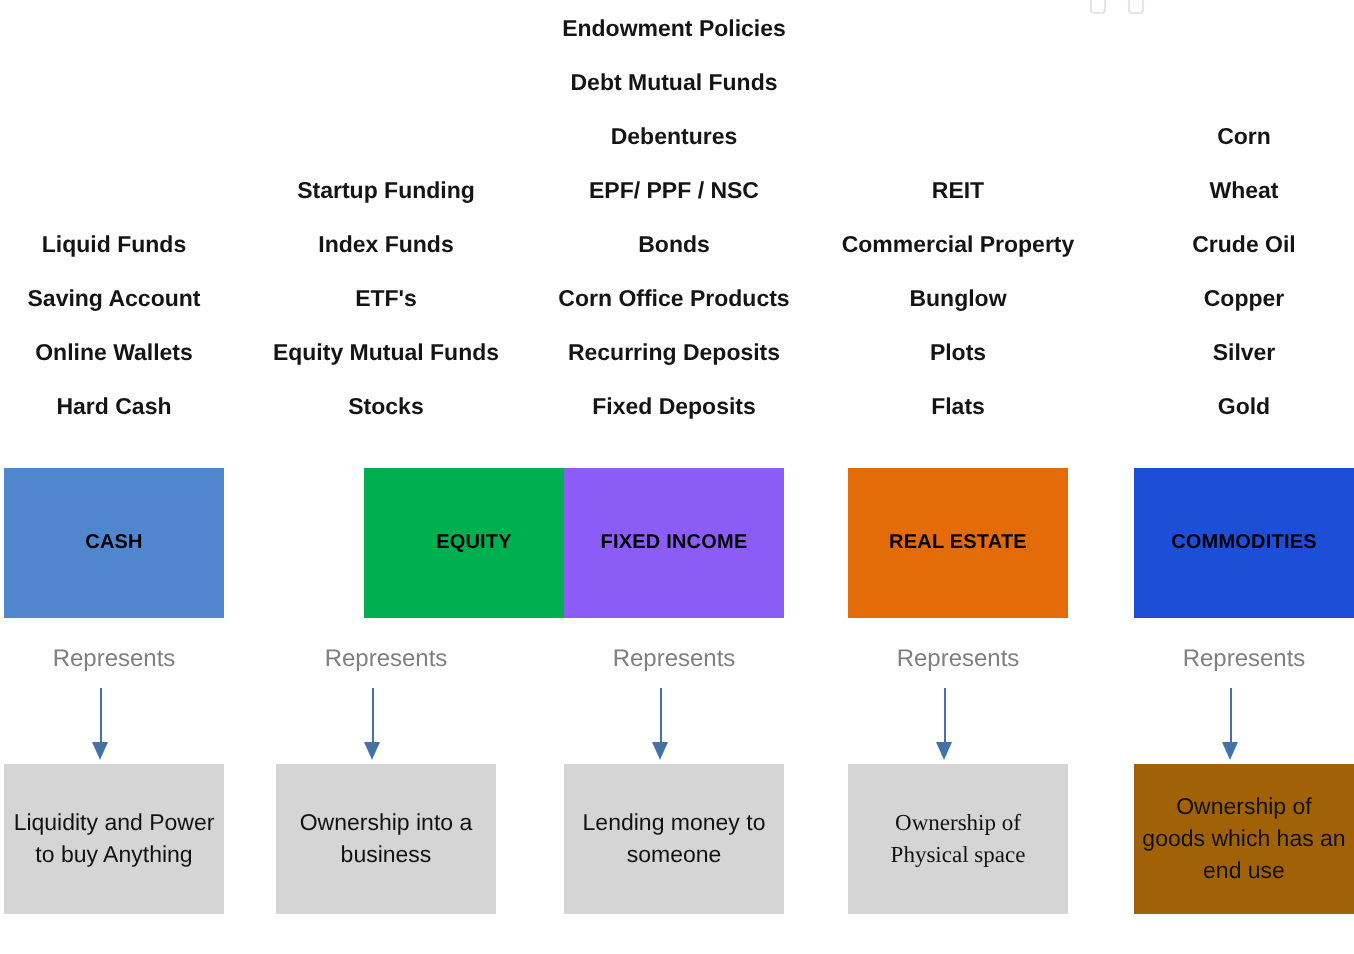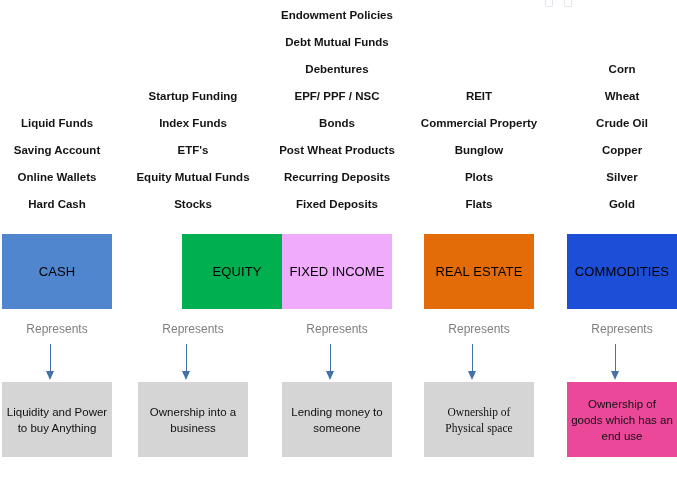--- a/index.html
+++ b/index.html
@@ -76,22 +76,22 @@
     position: absolute;
     top: 234px;
     left: 0;
     width: 110px;
     height: 75px;
     display: flex;
     align-items: center;
     justify-content: center;
   }
   .class-label {
-    font-size: 13px;
-    font-weight: normal;
+    font-size: 10px;
+    font-weight: bold;
     color: #000000;
     letter-spacing: 0.1px;
     text-align: center;
     white-space: nowrap;
   }
 
   
   .represents {
     position: absolute;
     top: 322px;
@@ -200,25 +200,25 @@
         <div class="meaning-text">Ownership into a business</div>
       </div>
     </div>
     <div class="column" style="left: 282px;">
       <div class="items">
         <div class="item" style="top: 9px;">Endowment Policies</div>
         <div class="item" style="top: 36px;">Debt Mutual Funds</div>
         <div class="item" style="top: 63px;">Debentures</div>
         <div class="item" style="top: 90px;">EPF/ PPF / NSC</div>
         <div class="item" style="top: 117px;">Bonds</div>
-        <div class="item" style="top: 144px;">Post Wheat Products</div>
+        <div class="item" style="top: 144px;">Corn Office Products</div>
         <div class="item" style="top: 171px;">Recurring Deposits</div>
         <div class="item" style="top: 198px;">Fixed Deposits</div>
       </div>
-      <div class="class-box" style="background: #f0abfc;">
+      <div class="class-box" style="background: #8b5cf6;">
         <span class="class-label">FIXED INCOME</span>
       </div>
       <div class="represents">Represents</div>
       <div class="arrow">
         <div class="shaft"></div>
         <div class="head"></div>
       </div>
       <div class="meaning-box" style="background: rgb(213, 213, 213);">
         <div class="meaning-text">Lending money to someone</div>
       </div>
@@ -253,17 +253,17 @@
         <div class="item" style="top: 198px;">Gold</div>
       </div>
       <div class="class-box" style="background: #1d4ed8; width: 110px;">
         <span class="class-label">COMMODITIES</span>
       </div>
       <div class="represents">Represents</div>
       <div class="arrow">
         <div class="shaft"></div>
         <div class="head"></div>
       </div>
-      <div class="meaning-box" style="background: #ec4899;">
+      <div class="meaning-box" style="background: #a16207;">
         <div class="meaning-text">Ownership of goods which has an end use</div>
       </div>
     </div>
   </div>
 
 </body></html>

